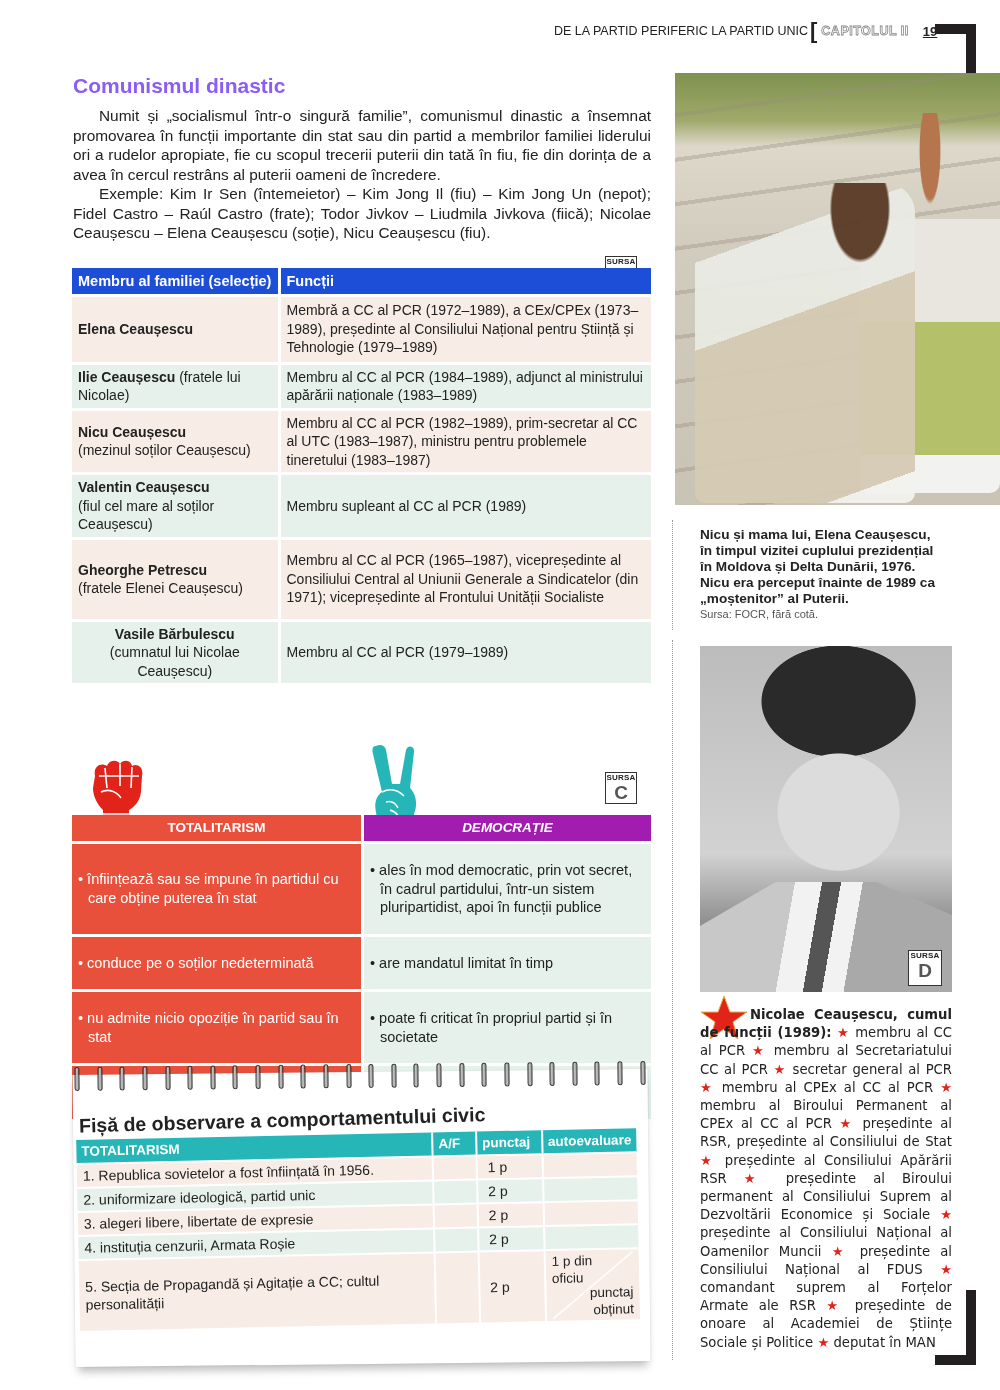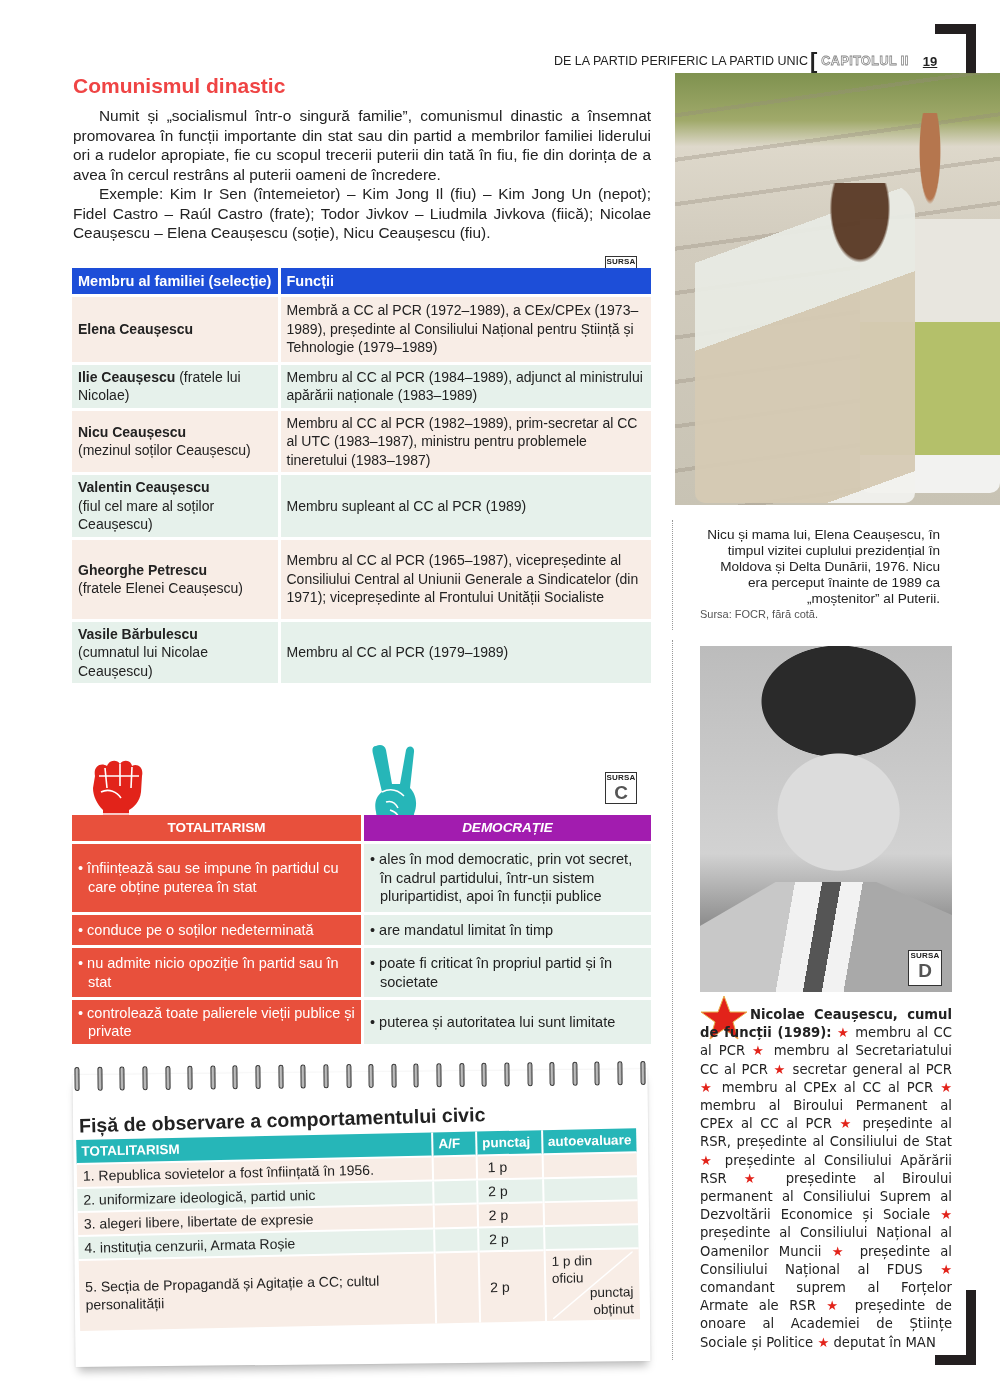--- a/index.html
+++ b/index.html
@@ -1,28 +1,28 @@
 <!DOCTYPE html>
 <html><head>
 <meta charset="utf-8">
 <style>
   * { box-sizing: border-box; margin: 0; padding: 0; }
   html, body { width: 1000px; height: 1390px; background: #ffffff; overflow: hidden; }
   body { position: relative; font-family: "Liberation Sans", sans-serif; color: #222; }
 
   
-  .running-header { position: absolute; top: 22px; left: 554px; height: 18px; display: flex; align-items: center; font-size: 12.5px; color: #222; white-space: nowrap; margin-top: 30px; }
+  .running-header { position: absolute; top: 22px; left: 554px; height: 18px; display: flex; align-items: center; font-size: 12.5px; color: #222; white-space: nowrap; }
   .running-header .bracket { font-size: 22px; font-weight: bold; margin: 0 2px 0 2px; line-height: 18px; }
   .running-header .chapter { font-weight: bold; font-size: 12.5px; color: #fff; -webkit-text-stroke: 0.8px #888; letter-spacing: 0.5px; margin-left: 2px; }
   .running-header .page-num { font-weight: bold; margin-left: 14px; font-size: 13px; text-decoration: underline; }
   .corner-top { position: absolute; top: 24px; left: 935px; width: 41px; height: 50px; border-top: 10px solid #231f20; border-right: 10px solid #231f20; }
   .corner-bottom { position: absolute; top: 1290px; left: 935px; width: 41px; height: 75px; border-bottom: 10px solid #231f20; border-right: 10px solid #231f20; }
 
   
-  .section-title { position: absolute; top: 74px; left: 73px; font-size: 21px; font-weight: bold; color: #ef4444; }
+  .section-title { position: absolute; top: 74px; left: 73px; font-size: 21px; font-weight: bold; color: #8b5cf6; }
   .intro { position: absolute; top: 106px; left: 73px; width: 578px; font-size: 15.4px; line-height: 19.5px; text-align: justify; color: #222; }
   .intro p { text-indent: 26px; }
 
   
   .sursa { position: absolute; width: 32px; height: 32px; border: 1.5px solid #333; background: #fff; text-align: center; }
   .sursa .s-label { display: block; font-size: 8px; font-weight: bold; line-height: 10px; letter-spacing: 0.2px; }
   .sursa .s-letter { display: block; font-size: 19px; font-weight: bold; line-height: 20px; color: #555; }
 
   
   .table-b { position: absolute; top: 268px; left: 72px; width: 579px; border-collapse: collapse; font-size: 14px; }
@@ -37,21 +37,21 @@
 
   
   .fist-icon { position: absolute; top: 758px; left: 87px; width: 60px; height: 82px; }
   .peace-icon { position: absolute; top: 742px; left: 368px; width: 52px; height: 98px; }
   .compare { position: absolute; top: 815px; left: 72px; width: 579px; font-size: 14.5px; }
   .compare .hdr-row { display: flex; height: 26px; }
   .compare .hdr-l { width: 289px; background: #e8503c; color: #fff; font-weight: bold; text-align: center; line-height: 26px; font-size: 13.5px; margin-right: 3px; }
   .compare .hdr-r { flex: 1; background: #a21caf; color: #fff; font-weight: bold; text-align: center; line-height: 26px; font-size: 13.5px; font-style: italic; }
   .compare .row { display: flex; margin-top: 3px; }
   .compare .cell-l { width: 289px; background: #e8503c; color: #fff; padding: 2px 6px; line-height: 18.5px; margin-right: 3px; display: flex; align-items: center; }
-  .compare .cell-r { flex: 1; background: #e6f1eb; color: #222; padding: 6px 6px; line-height: 18.5px; display: flex; align-items: center; }
+  .compare .cell-r { flex: 1; background: #e6f1eb; color: #222; padding: 17px 6px; line-height: 18.5px; display: flex; align-items: center; }
   .compare .bullet { padding-left: 10px; text-indent: -10px; }
   .compare .bullet::before { content: "• "; }
 
   
   .card { position: absolute; top: 1072px; left: 74px; width: 575px; height: 292px; background: #fff; transform: rotate(-0.6deg); box-shadow: 0 8px 8px -3px rgba(0,0,0,0.25), 0 0 2px rgba(0,0,0,0.12); }
   .rings { position: absolute; top: -8px; left: 0; width: 100%; height: 28px; display: flex; justify-content: space-between; padding: 0 2px; }
   .ring { width: 5px; height: 24px; border: 1.5px solid #333; border-radius: 3px; background: linear-gradient(90deg, #777, #ddd, #555); }
   .card-title { position: absolute; top: 36px; left: 6px; font-size: 19.5px; font-weight: bold; color: #222; transform: rotate(-1deg); }
   .card-table { position: absolute; top: 62px; left: 4px; width: 560px; border-collapse: collapse; font-size: 14px; transform: rotate(-0.6deg); }
   .card-table th { background: #26b6b8; color: #fff; font-weight: bold; text-align: left; height: 24px; padding: 2px 5px; font-size: 13.5px; border-right: 2px solid #fff; }
@@ -69,21 +69,21 @@
 
   
   .photo-nicu { position: absolute; top: 73px; left: 675px; width: 326px; height: 432px; overflow: hidden;
     background:
       linear-gradient(180deg, rgba(120,140,70,0.95) 0%, rgba(150,160,90,0.9) 11%, rgba(220,214,200,0.95) 17%, rgba(210,204,190,1) 40%, rgba(200,195,180,1) 100%); }
   .photo-nicu .steps { position: absolute; inset: 0;
     background: repeating-linear-gradient(172deg, transparent 0 40px, rgba(150,140,125,0.35) 40px 44px); }
   .photo-nicu .figure-woman { position: absolute; left: 185px; top: 40px; width: 140px; height: 380px; background: radial-gradient(ellipse at 50% 10%, #b5764e 0 10%, transparent 11%), linear-gradient(180deg, transparent 0 28%, #e8e6df 28% 55%, #b4c06a 55% 90%, #f2f2f0 90%); border-radius: 40px 40px 10px 10px; }
   .photo-nicu .figure-man { position: absolute; left: 20px; top: 110px; width: 220px; height: 320px; background: radial-gradient(ellipse at 75% 8%, #5a3a26 0 12%, transparent 13%), linear-gradient(160deg, transparent 0 20%, #e9ebe4 20% 42%, #d6cbb4 42% 92%, #f2f2ee 92%); border-radius: 60px 30px 10px 10px; opacity: 0.95; }
   .caption-rule { position: absolute; left: 672px; width: 1px; border-left: 1px dotted #999; }
-  .caption { position: absolute; top: 527px; left: 700px; width: 240px; font-size: 13.6px; line-height: 16px; font-weight: normal; color: #222; text-align: right; }
+  .caption { position: absolute; top: 527px; left: 700px; width: 240px; font-size: 13.6px; line-height: 16px; font-weight: bold; color: #222; }
   .caption-source { position: absolute; top: 608px; left: 700px; font-size: 11px; color: #555; }
   .photo-nicolae { position: absolute; top: 646px; left: 700px; width: 252px; height: 346px; overflow: hidden;
     background: radial-gradient(ellipse 40% 28% at 55% 48%, #dcdcdc 0 60%, transparent 61%), radial-gradient(ellipse 38% 20% at 55% 16%, #2a2a2a 0 80%, transparent 81%), linear-gradient(180deg, #bcbcbc 0%, #d2d2d2 60%, #8f8f8f 80%, #bdbdbd 100%); }
   .photo-nicolae .suit { position: absolute; bottom: 0; left: 0; width: 100%; height: 110px; background: linear-gradient(100deg, #c8c8c8 0 35%, #f2f2f2 35% 45%, #555 45% 52%, #f2f2f2 52% 60%, #a9a9a9 60%); clip-path: polygon(0 40%, 30% 0, 70% 0, 100% 30%, 100% 100%, 0 100%); }
   .star-big { position: absolute; top: 995px; left: 700px; width: 48px; height: 46px; }
   .cumul { position: absolute; top: 1006px; left: 700px; width: 252px; font-size: 14.6px; line-height: 18.2px; color: #222; text-align: justify; font-family: "DejaVu Sans", sans-serif; font-size: 13.2px; }
   .cumul .first { padding-left: 50px; }
   .cumul .lead { font-weight: bold; }
   .cumul .st { color: #e2231a; }
 </style>
@@ -131,21 +131,21 @@
       </tr>
       <tr class="cool">
         <td class="member" style="height: 62px;"><span class="bold">Valentin Ceaușescu</span><br><span>(fiul cel mare al soților Ceaușescu)</span></td>
         <td>Membru supleant al CC al PCR (1989)</td>
       </tr>
       <tr class="warm">
         <td class="member" style="height: 82px;"><span class="bold">Gheorghe Petrescu</span><br><span>(fratele Elenei Ceaușescu)</span></td>
         <td>Membru al CC al PCR (1965–1987), vicepreședinte al Consiliului Central al Uniunii Generale a Sindicatelor (din 1971); vicepreședinte al Frontului Unității Socialiste</td>
       </tr>
       <tr class="cool">
-        <td class="member" style="height: 62px;"><span class="bold">Vasile Bărbulescu</span><br><span>(cumnatul lui Nicolae Ceaușescu)</span></td>
+        <td class="member" style="height: 62px; text-align: center;"><span class="bold">Vasile Bărbulescu</span><br><span>(cumnatul lui Nicolae Ceaușescu)</span></td>
         <td>Membru al CC al PCR (1979–1989)</td>
       </tr>
     </tbody>
 </table>
 
 <svg class="fist-icon" viewBox="0 0 60 82">
   <path d="M8 18 C6 8 14 4 20 8 C22 2 30 1 33 6 C36 1 44 2 45 8 C50 5 57 9 55 18 L54 34 C53 44 46 50 42 52 L42 82 L16 82 L16 52 C10 46 6 38 6 30 Z" fill="#e2231a"></path>
   <path d="M12 18 L52 18 M18 10 L20 30 M33 6 L33 28 M45 9 L44 30 M14 34 C22 30 30 34 34 40 M16 56 L42 56" stroke="#fff" stroke-width="1.6" fill="none"></path>
 </svg>
 <svg class="peace-icon" viewBox="0 0 52 98">

